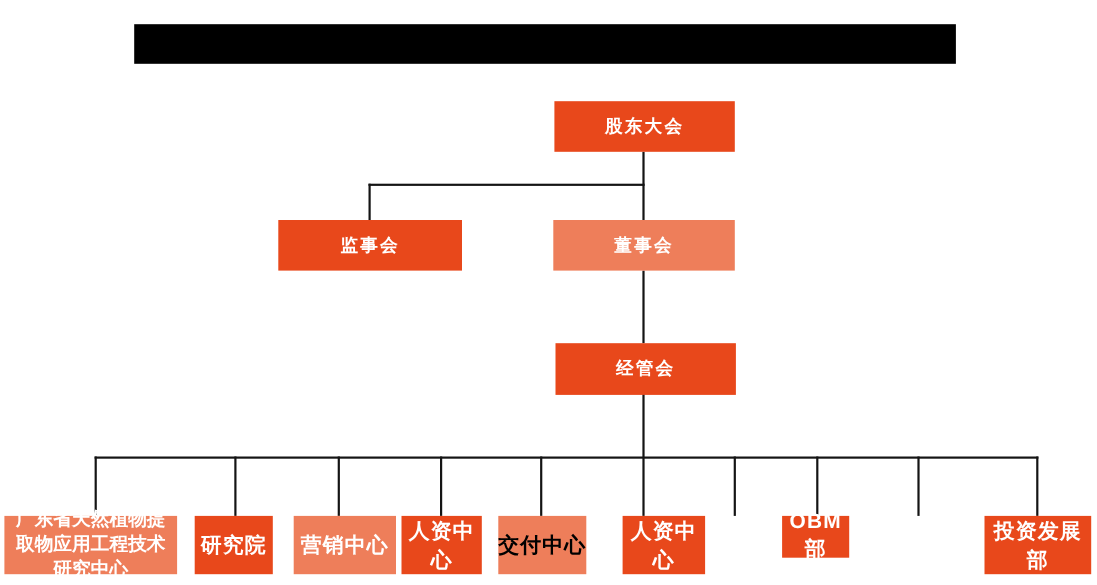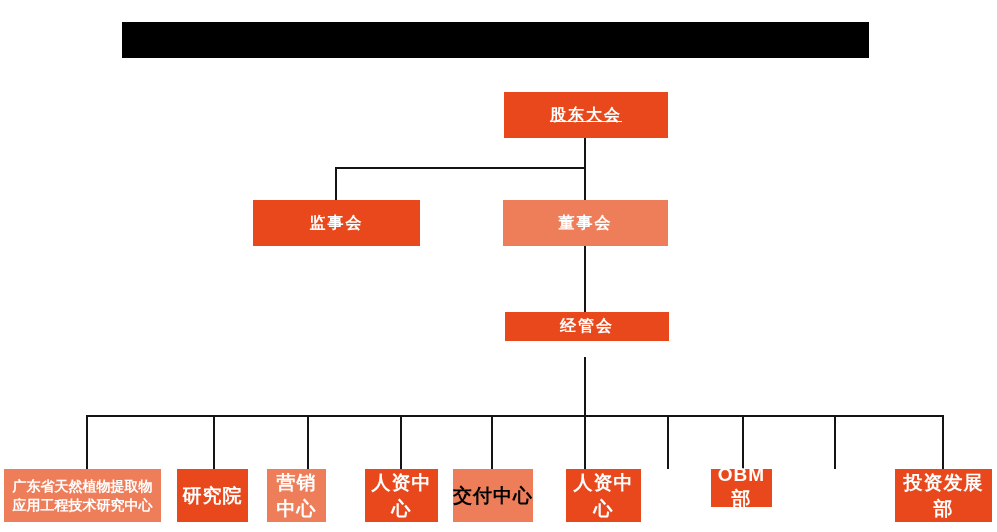--- a/index.html
+++ b/index.html
@@ -23,21 +23,21 @@
     align-items: center;
     justify-content: center;
     color: #ffffff;
     font-weight: 700;
     text-align: center;
     box-sizing: border-box;
   }
   .node.lv { font-size: 16px; letter-spacing: 2px; }
   .node.dept { font-size: 19px; letter-spacing: 1px; }
   .node.small {
-    font-size: 14px;
+    font-size: 17px;
     letter-spacing: 0;
     line-height: 1.35;
     padding: 3px 4px;
   }
   .edge {
     position: absolute;
     background: #141414;
   }
 </style>
 </head>
@@ -53,25 +53,25 @@
     <div class="edge" style="left: 86px; top: 415px; width: 858px; height: 2px; background: rgb(20, 20, 20);"></div>
     <div class="edge" style="left: 86px; top: 415px; width: 2px; height: 54px; background: rgb(20, 20, 20);"></div>
     <div class="edge" style="left: 213px; top: 415px; width: 2px; height: 54px; background: rgb(20, 20, 20);"></div>
     <div class="edge" style="left: 307px; top: 415px; width: 2px; height: 54px; background: rgb(20, 20, 20);"></div>
     <div class="edge" style="left: 400px; top: 415px; width: 2px; height: 54px; background: rgb(20, 20, 20);"></div>
     <div class="edge" style="left: 491px; top: 415px; width: 2px; height: 54px; background: rgb(20, 20, 20);"></div>
     <div class="edge" style="left: 667px; top: 415px; width: 2px; height: 54px; background: rgb(20, 20, 20);"></div>
     <div class="edge" style="left: 742px; top: 415px; width: 2px; height: 54px; background: rgb(20, 20, 20);"></div>
     <div class="edge" style="left: 834px; top: 415px; width: 2px; height: 54px; background: rgb(20, 20, 20);"></div>
     <div class="edge" style="left: 942px; top: 415px; width: 2px; height: 54px; background: rgb(20, 20, 20);"></div>
-    <div class="node lv" style="left: 504px; top: 92px; width: 164px; height: 46px; background: rgb(232, 72, 27); color: rgb(255, 255, 255); text-decoration: underline;">股东大会</div>
+    <div class="node lv" style="left: 504px; top: 92px; width: 164px; height: 46px; background: rgb(232, 72, 27); color: rgb(255, 255, 255);">股东大会</div>
     <div class="node lv" style="left: 253px; top: 200px; width: 167px; height: 46px; background: rgb(232, 72, 27); color: rgb(255, 255, 255);">监事会</div>
     <div class="node lv" style="left: 503px; top: 200px; width: 165px; height: 46px; background: rgb(238, 126, 90); color: rgb(255, 255, 255);">董事会</div>
-    <div class="node lv" style="left: 505px; top: 312px; width: 164px; height: 29px; background: rgb(232, 72, 27); color: rgb(255, 255, 255);">经管会</div>
+    <div class="node lv" style="left: 505px; top: 312px; width: 164px; height: 47px; background: rgb(232, 72, 27); color: rgb(255, 255, 255);">经管会</div>
     <div class="node dept small" style="left: 4px; top: 469px; width: 157px; height: 53px; background: rgb(238, 126, 90); color: rgb(255, 255, 255);">广东省天然植物提取物应用工程技术研究中心</div>
     <div class="node dept" style="left: 177px; top: 469px; width: 71px; height: 53px; background: rgb(232, 72, 27); color: rgb(255, 255, 255);">研究院</div>
-    <div class="node dept" style="left: 267px; top: 469px; width: 59px; height: 53px; background: rgb(238, 126, 90); color: rgb(255, 255, 255);">营销中心</div>
+    <div class="node dept" style="left: 267px; top: 469px; width: 93px; height: 53px; background: rgb(238, 126, 90); color: rgb(255, 255, 255);">营销中心</div>
     <div class="node dept" style="left: 365px; top: 469px; width: 73px; height: 53px; background: rgb(232, 72, 27); color: rgb(255, 255, 255);">人资中心</div>
     <div class="node dept" style="left: 453px; top: 469px; width: 80px; height: 53px; background: rgb(238, 126, 90); color: #000000;">交付中心</div>
     <div class="node dept" style="left: 566px; top: 469px; width: 75px; height: 53px; background: rgb(232, 72, 27); color: rgb(255, 255, 255);">人资中心</div>
     <div class="node dept" style="left: 711px; top: 469px; width: 61px; height: 38px; background: rgb(232, 72, 27); color: rgb(255, 255, 255);">OBM部</div>
     <div class="node dept" style="left: 895px; top: 469px; width: 97px; height: 53px; background: rgb(232, 72, 27); color: rgb(255, 255, 255);">投资发展部</div>
   </div>
 
 </body></html>

